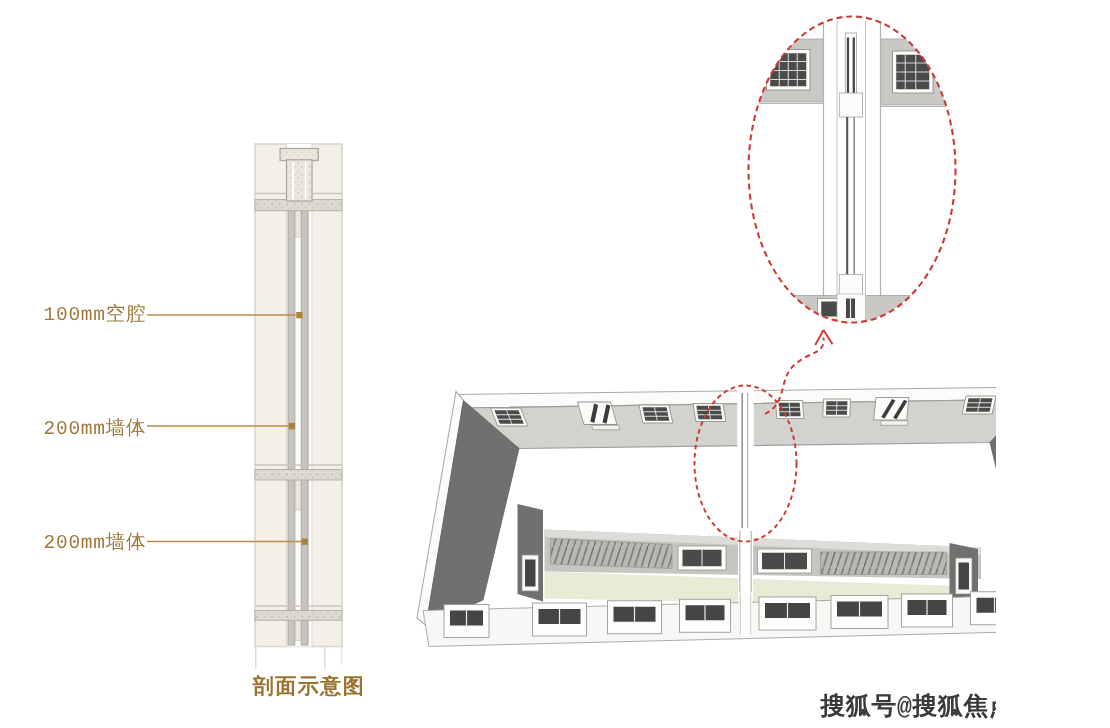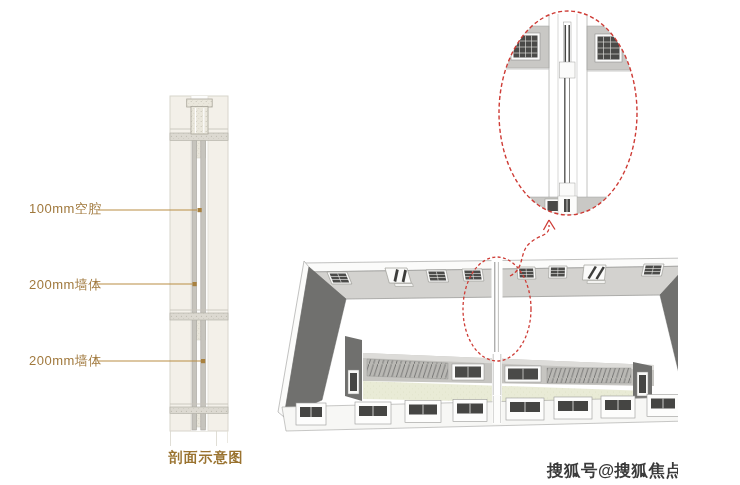--- a/index.html
+++ b/index.html
@@ -1,19 +1,18 @@
 <!DOCTYPE html>
 <html><head>
 <meta charset="utf-8">
 <style>
   html,body{margin:0;padding:0;background:#ffffff;}
   #page{
     position:relative;width:664px;height:485px;background:#ffffff;overflow:hidden;
-    font-family:Liberation Sans, sans-serif;
-    padding-left:14px;
+    font-family:Liberation Mono, monospace;
   }
   #scene{position:absolute;left:0;top:0;width:740px;height:485px;}
   .txt{position:absolute;white-space:nowrap;}
   .dim-label{
     font-size:13px;color:#a0783c;letter-spacing:0.5px;
   }
   .caption{
     font-size:14px;font-weight:700;color:#9a7330;letter-spacing:1px;text-align:center;
   }
   .watermark{

